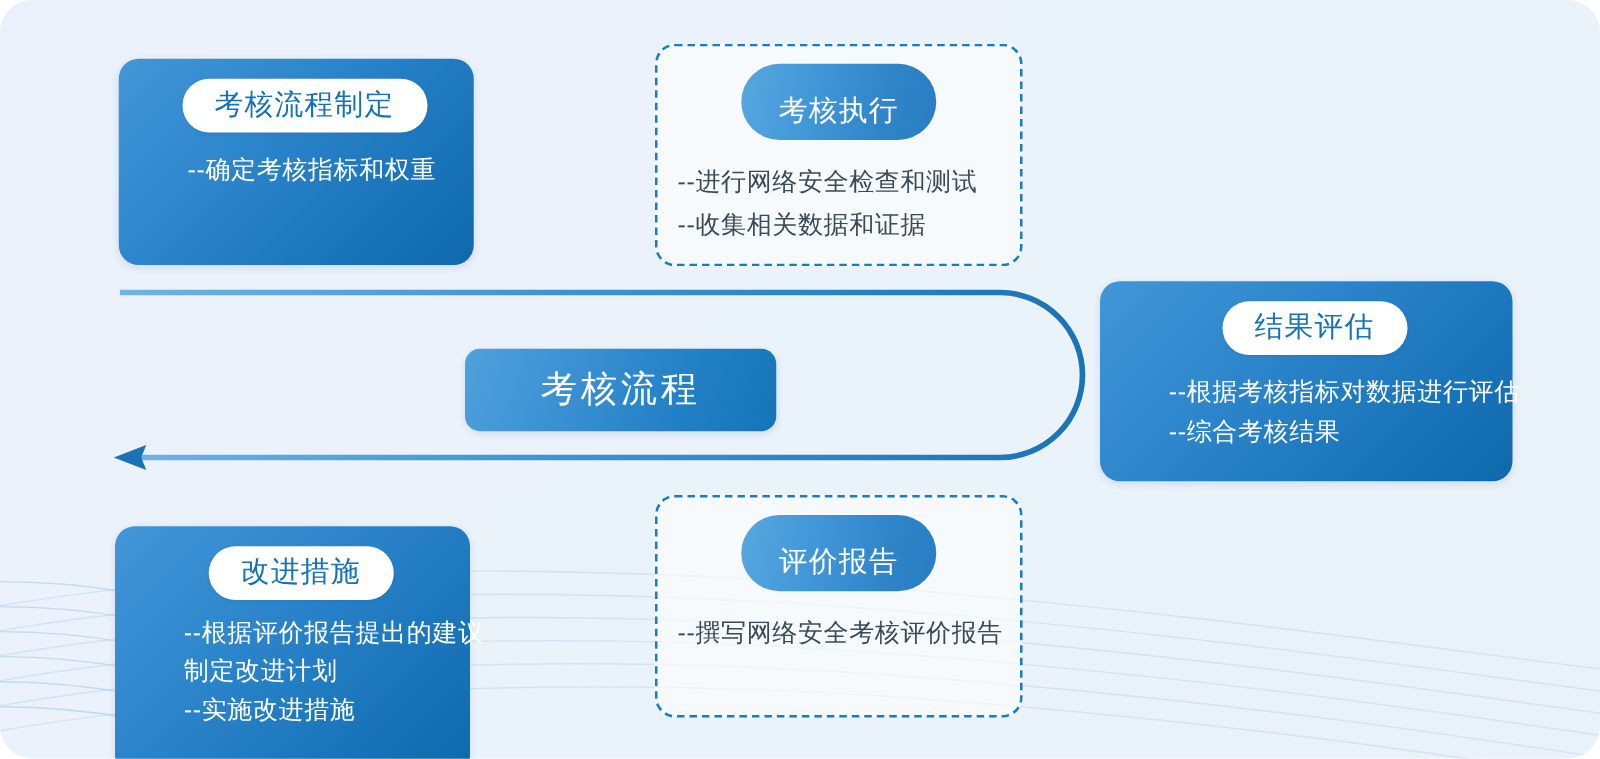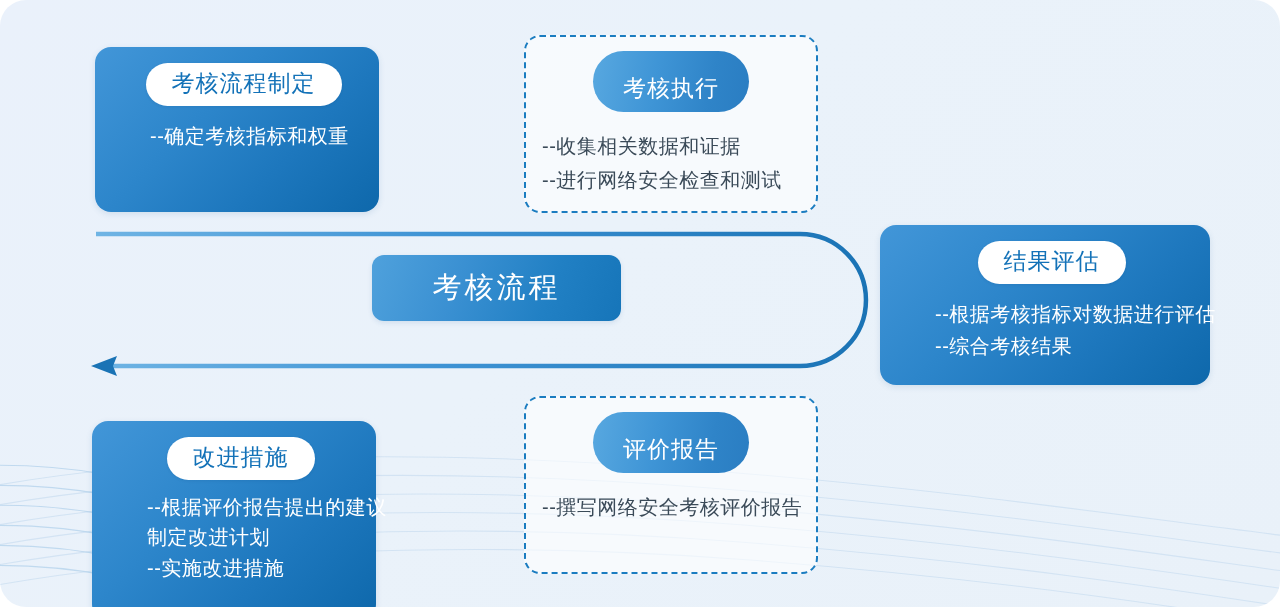--- a/index.html
+++ b/index.html
@@ -94,21 +94,21 @@
     font-size: 20px;
     line-height: 1.7;
     letter-spacing: 0.5px;
   }
   .dashcard .lines div { white-space: nowrap; }
 
   
   #center-label {
     position: absolute;
     left: 372px;
-    top: 255px;
+    top: 279px;
     width: 249px;
     height: 66px;
     border-radius: 12px;
     background: linear-gradient(110deg, #4fa1dc 0%, #3a90d2 35%, #2180c4 70%, #1675b9 100%);
     color: #ffffff;
     font-size: 29px;
     letter-spacing: 3px;
     display: flex;
     align-items: center;
     justify-content: center;
@@ -163,22 +163,22 @@
   <div class="card" style="left:95px; top:47px; width:284px; height:165px;">
     <span class="pill">考核流程制定</span>
     <div class="lines">
       <div>--确定考核指标和权重</div>
     </div>
   </div>
 
   <div class="dashcard" style="left:524px; top:35px; width:294px; height:178px;">
     <span class="pill">考核执行</span>
     <div class="lines">
+      <div>--进行网络安全检查和测试</div>
       <div>--收集相关数据和证据</div>
-      <div>--进行网络安全检查和测试</div>
     </div>
   </div>
 
   <div class="card" style="left:880px; top:225px; width:330px; height:160px;">
     <span class="pill">结果评估</span>
     <div class="lines">
       <div>--根据考核指标对数据进行评估</div>
       <div>--综合考核结果</div>
     </div>
   </div>

